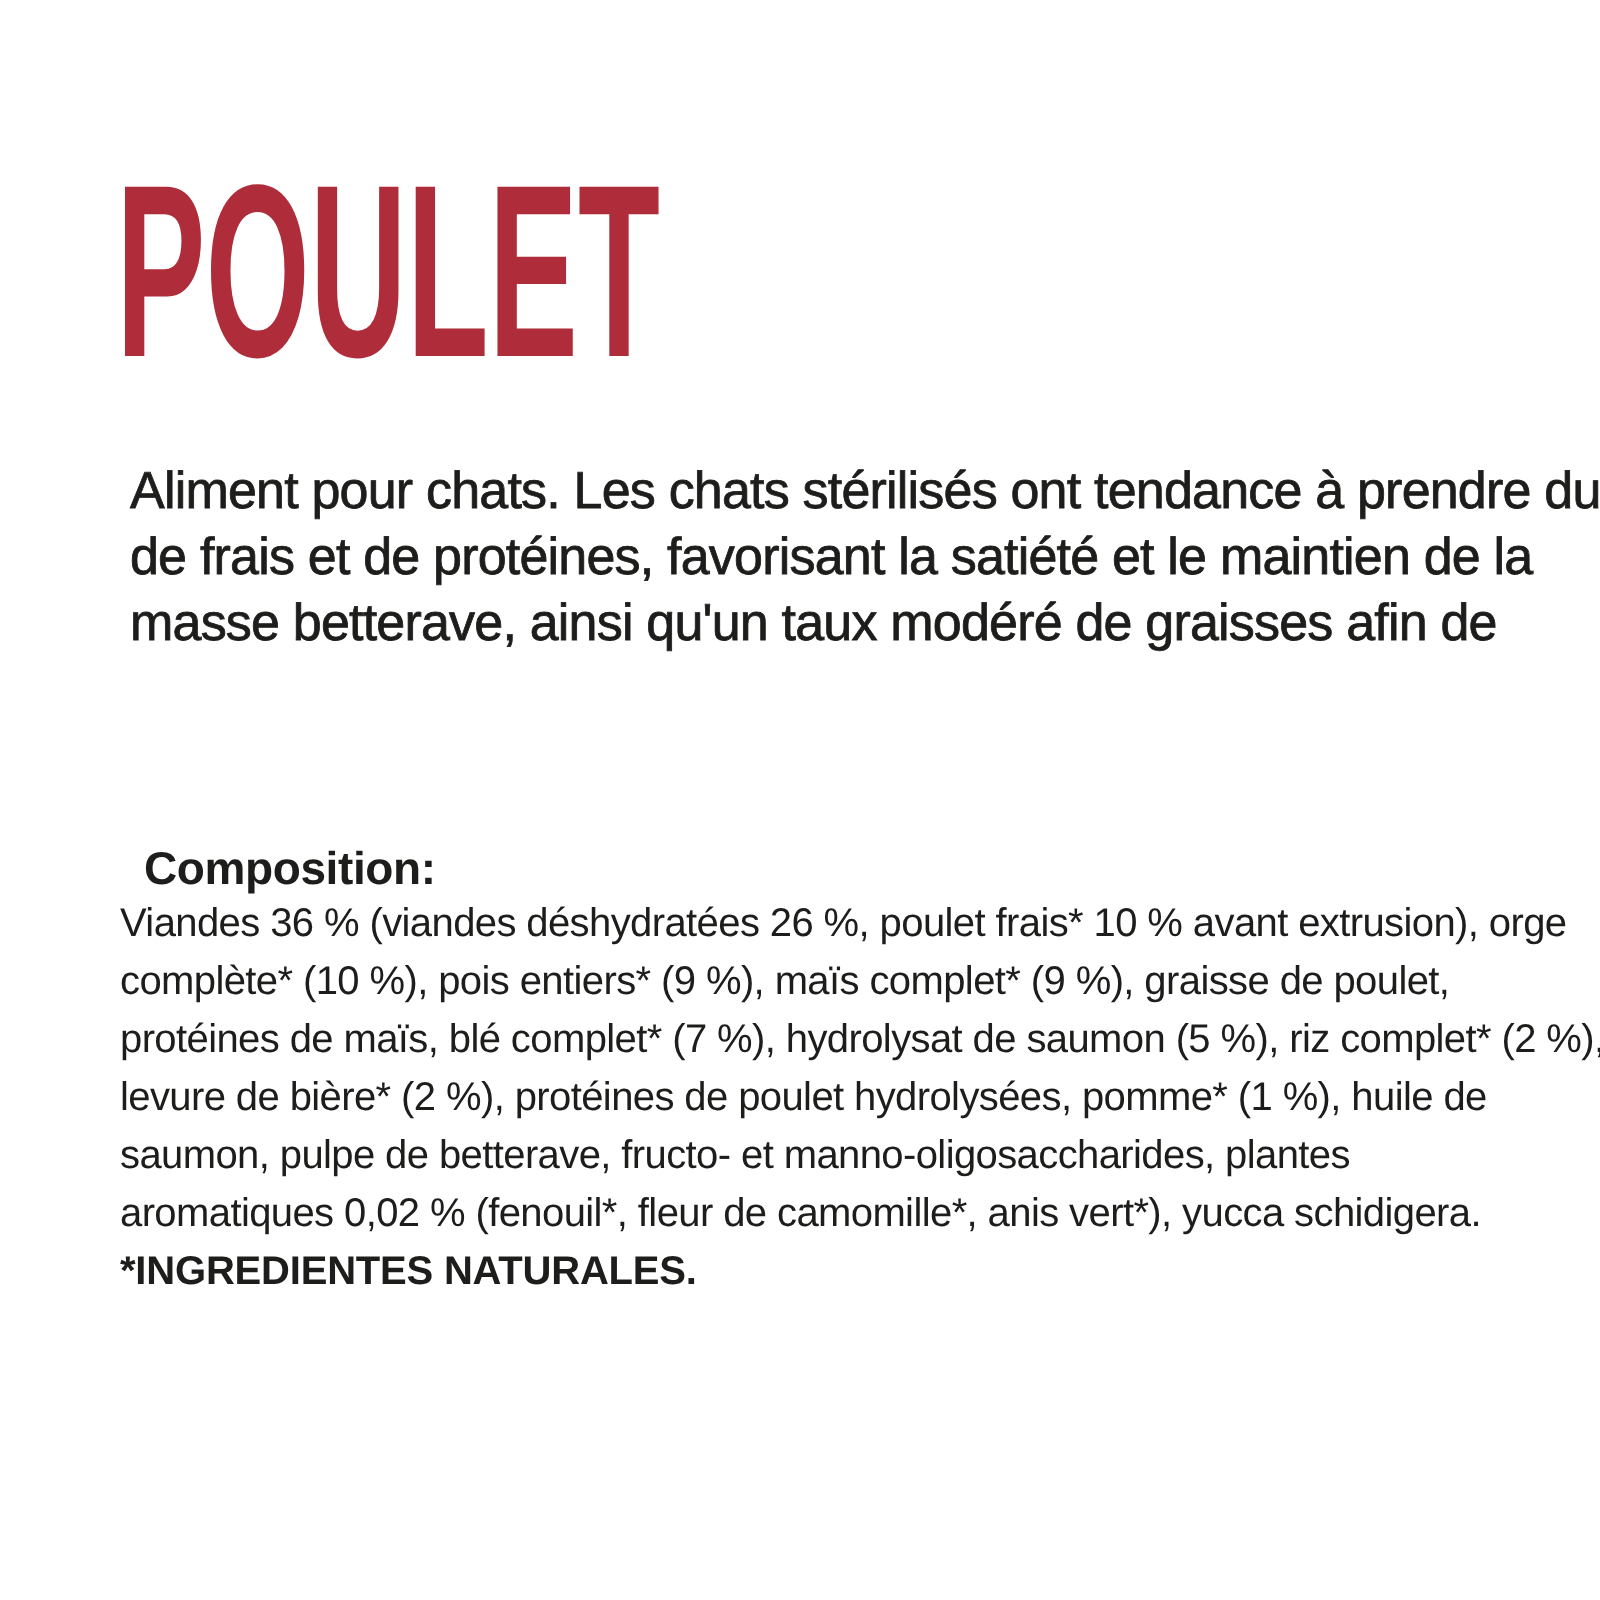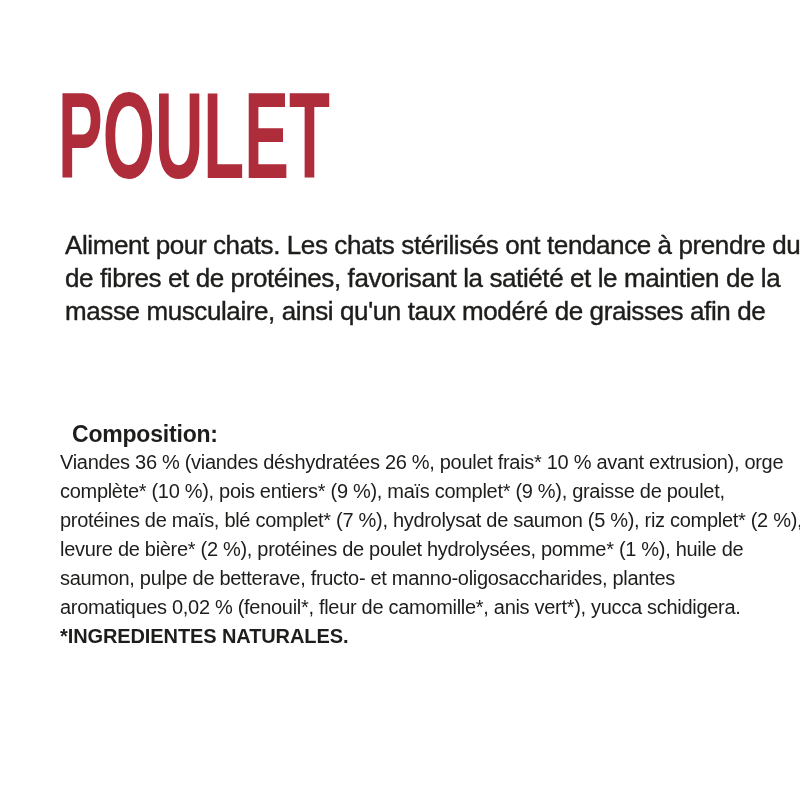--- a/index.html
+++ b/index.html
@@ -62,22 +62,22 @@
 <div class="sheet">
 
   <div class="title-wrap">
     <svg width="290" height="100" viewBox="0 0 290 100">
       <text x="1" y="91" font-family="Liberation Sans, sans-serif" font-size="123" font-weight="700" textLength="272" lengthAdjust="spacingAndGlyphs" fill="#af2c3a">POULET</text>
     </svg>
   </div>
 
   <div class="intro">
     <span class="line">Aliment pour chats. Les chats stérilisés ont tendance à prendre du</span>
-    <span class="line">de fibres et de protéines, favorisant la satiété et le maintien de la</span>
-    <span class="line">masse musculaire, ainsi qu'un taux modéré de graisses afin de</span>
+    <span class="line">de frais et de protéines, favorisant la satiété et le maintien de la</span>
+    <span class="line">masse betterave, ainsi qu'un taux modéré de graisses afin de</span>
   </div>
 
   <h2 class="comp-heading">Composition:</h2>
 
   <div class="ingredients">
     <span class="line">Viandes 36 % (viandes déshydratées 26 %, poulet frais* 10 % avant extrusion), orge</span>
     <span class="line">complète* (10 %), pois entiers* (9 %), maïs complet* (9 %), graisse de poulet,</span>
     <span class="line">protéines de maïs, blé complet* (7 %), hydrolysat de saumon (5 %), riz complet* (2 %),</span>
     <span class="line">levure de bière* (2 %), protéines de poulet hydrolysées, pomme* (1 %), huile de</span>
     <span class="line">saumon, pulpe de betterave, fructo- et manno-oligosaccharides, plantes</span>

